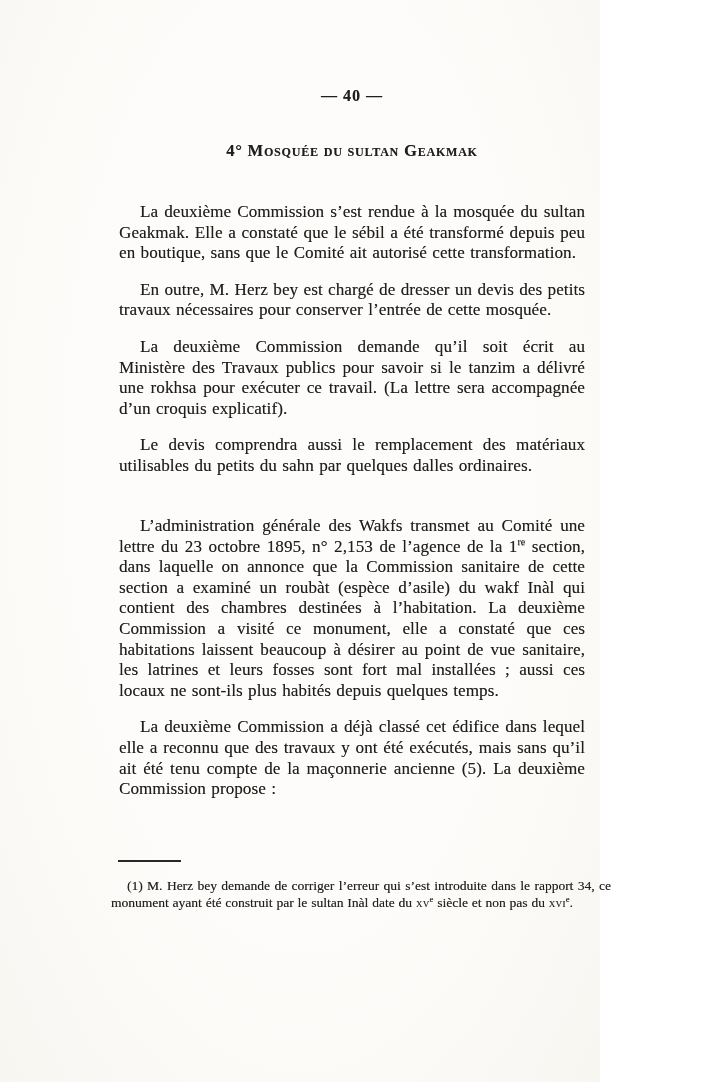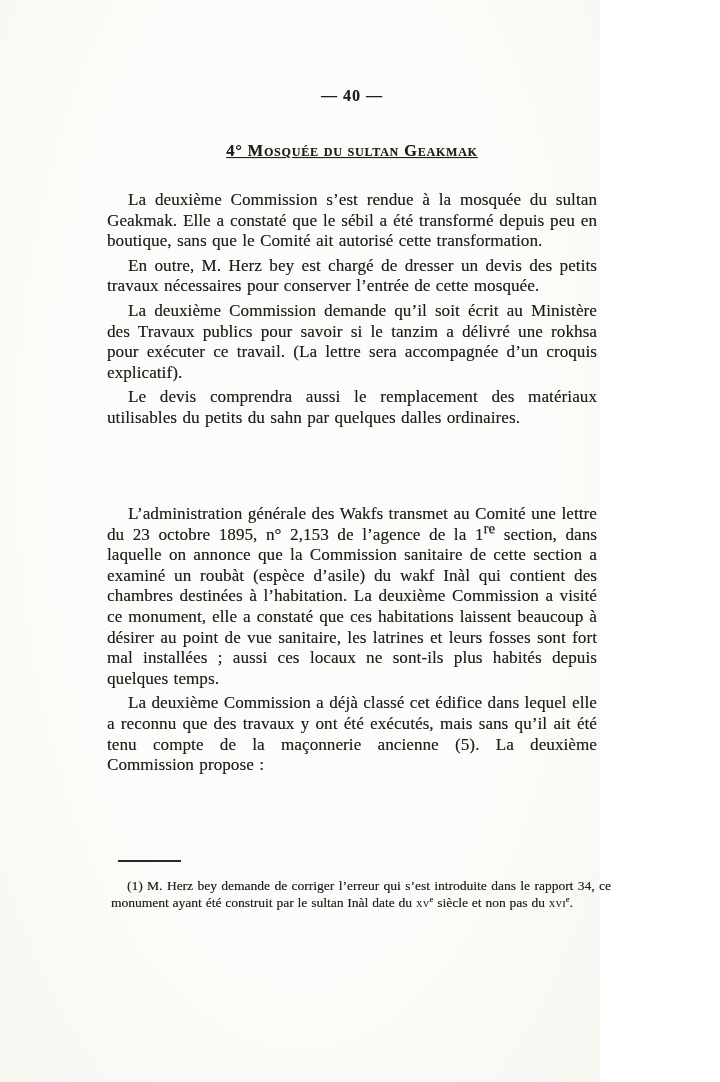--- a/index.html
+++ b/index.html
@@ -34,42 +34,41 @@
     position: absolute;
     left: 103px;
     width: 498px;
     margin: 0;
     text-align: center;
     font-variant: small-caps;
     font-weight: 600;
     font-size: 16.5px;
     letter-spacing: 0.8px;
     line-height: 20px;
-    text-decoration: underline;
   }
   .heading-4 { top: 141px; }
   .heading-5 { top: 457px; }
   .block {
     position: absolute;
     left: 103px;
     width: 498px;
     text-align: justify;
     font-size: 17px;
     line-height: 20.6px;
     word-spacing: 1px;
     letter-spacing: 0.1px;
   }
   .block-a { top: 186px; }
   .block-b { top: 500px; }
   .para {
-    margin: 4px;
+    margin: 16px;
     text-indent: 21px;
   }
   .sup {
-    font-size: 15px;
+    font-size: 10px;
     line-height: 0;
     letter-spacing: 0;
   }
   .marker {
     font-style: italic;
     margin-right: 4px;
   }
   .footnote-rule {
     position: absolute;
     top: 860px;

